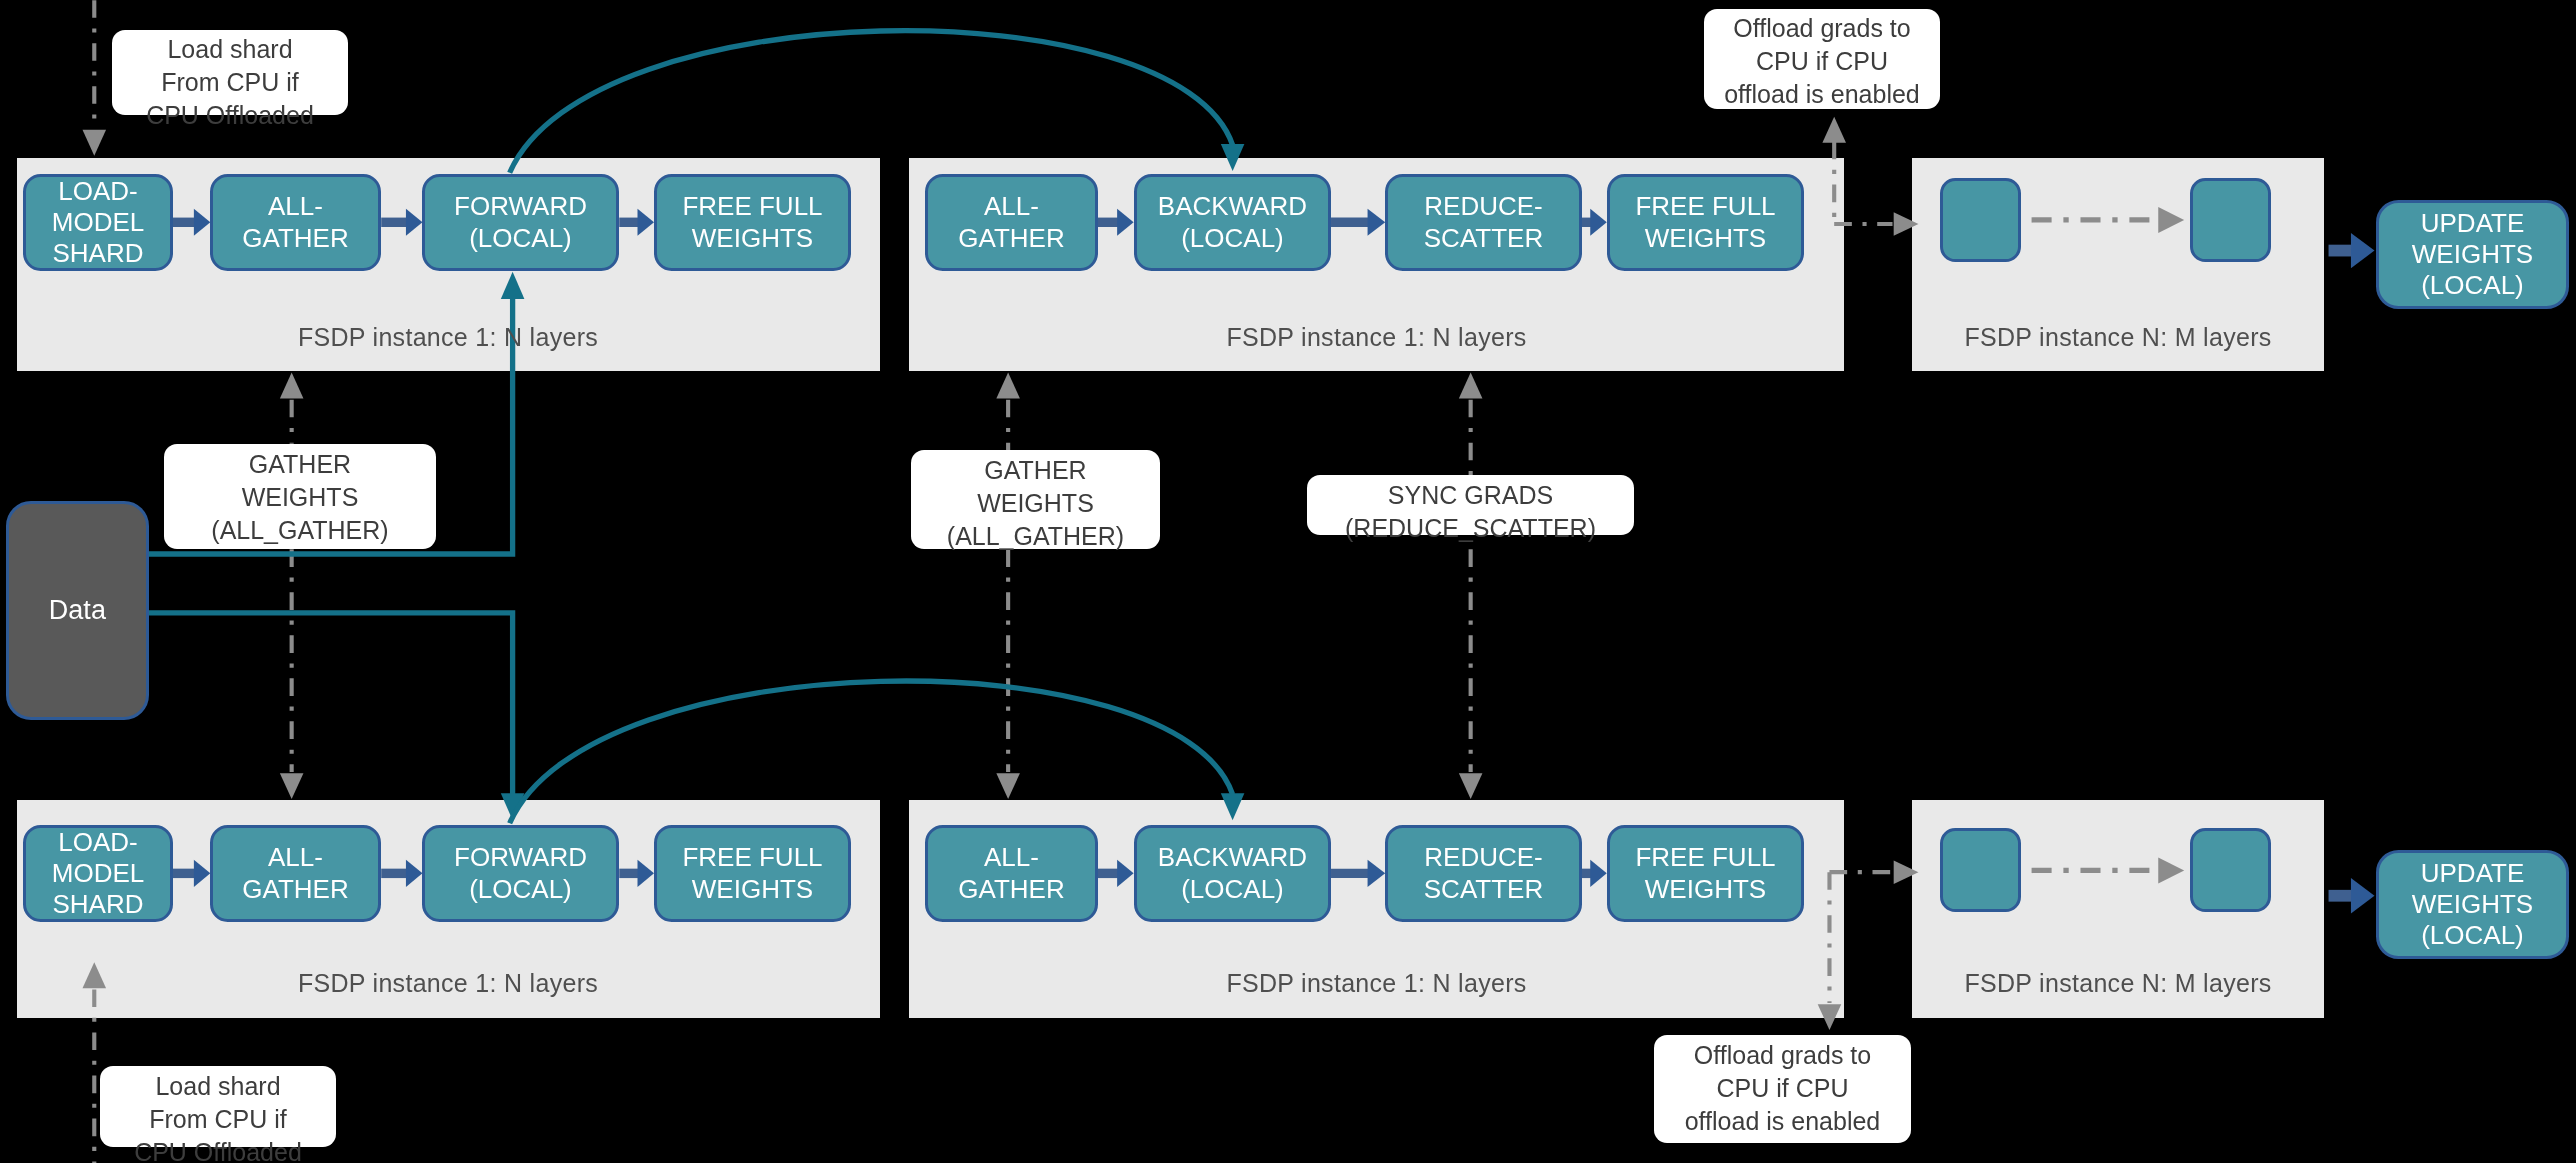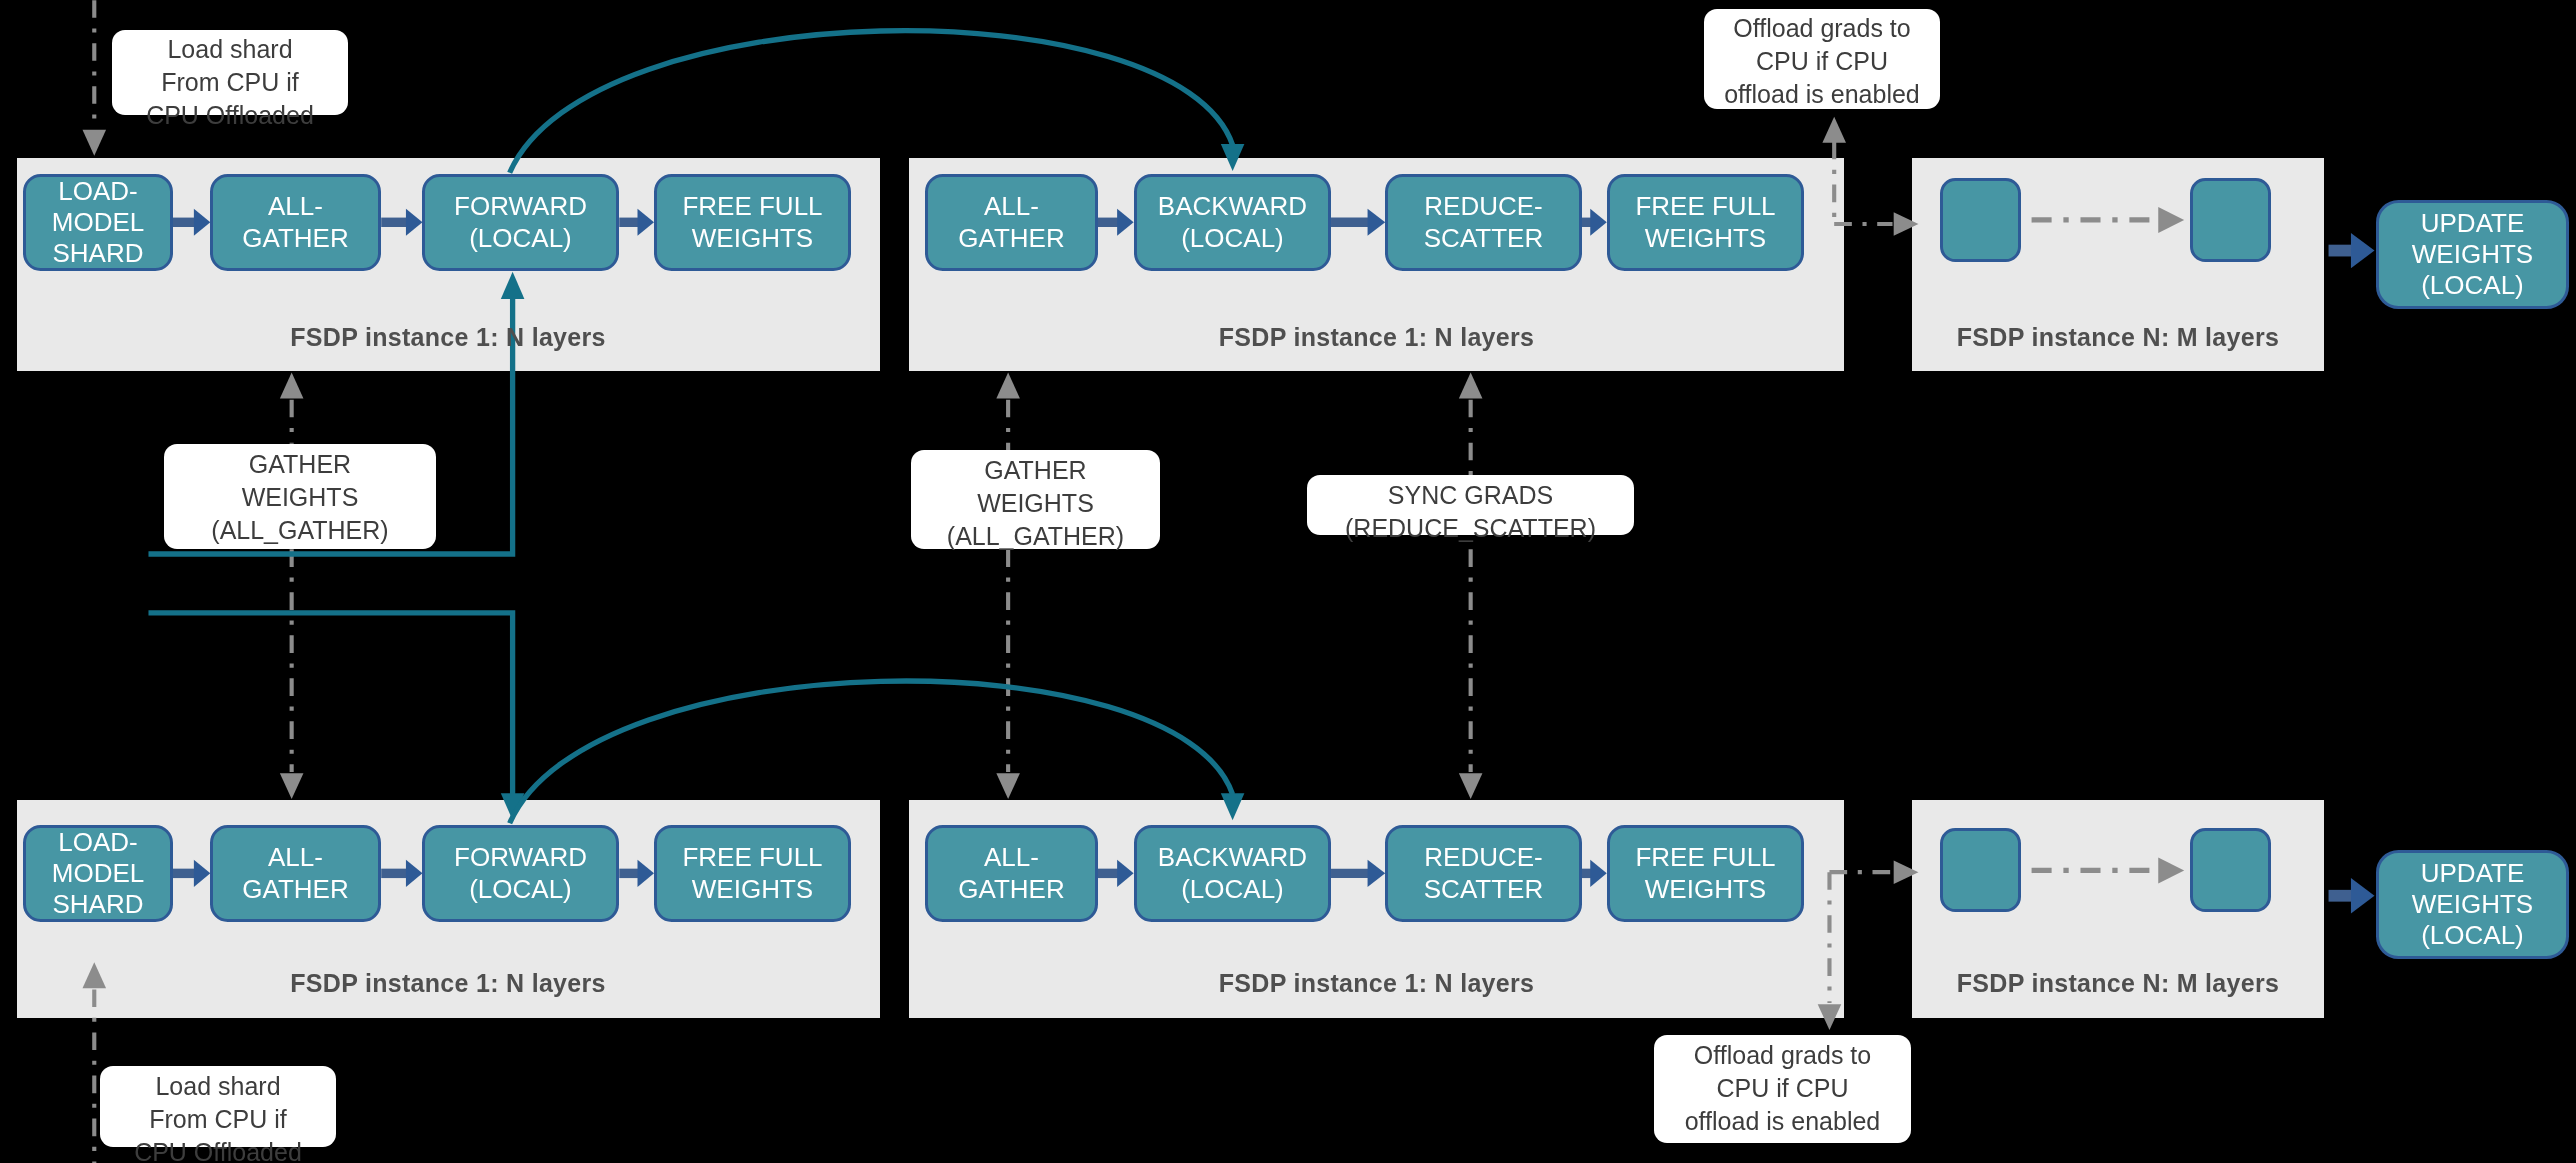--- a/index.html
+++ b/index.html
@@ -3,21 +3,21 @@
 <meta charset="utf-8">
 <style>
   html,body{margin:0;padding:0;background:#000;}
   #canvas{
     position:relative;width:2576px;height:1164px;background:#000;
     overflow:hidden;font-family:"Liberation Sans", sans-serif;
   }
   .container{position:absolute;background:#e9e9e9;}
   .clabel{
     position:absolute;color:#4f4f4f;font-size:25px;text-align:center;
-    font-weight:700;letter-spacing:0.3px;
+    font-weight:400;letter-spacing:0.3px;
   }
   .pbox{
     position:absolute;background:#4796a4;border:3.5px solid #2e5a96;border-radius:17.7px;
     box-sizing:border-box;display:flex;flex-direction:column;align-items:center;justify-content:center;
     color:#fff;font-size:26px;line-height:1.2;text-align:center;
   }
   .pbox.small{border-radius:15.3px;}
   .wlabel{
     position:absolute;background:#fff;border-radius:13px;
     display:flex;flex-direction:column;align-items:center;justify-content:flex-start;
@@ -187,20 +187,23 @@
     <span>Load shard</span>
     <span>From CPU if</span>
     <span>CPU Offloaded</span>
   </div>
   <div class="wlabel" style="left:1654px;top:1035px;width:257px;height:108px">
     <span>Offload grads to</span>
     <span>CPU if CPU</span>
     <span>offload is enabled</span>
   </div>
 
+  <div class="databox">
+    <span>Data</span>
+  </div>
 
   <div class="pbox" style="left:23px;top:174px;width:150px;height:97px">
     <span>LOAD-</span>
     <span>MODEL</span>
     <span>SHARD</span>
   </div>
   <div class="pbox" style="left:210px;top:174px;width:171px;height:97px">
     <span>ALL-</span>
     <span>GATHER</span>
   </div>

